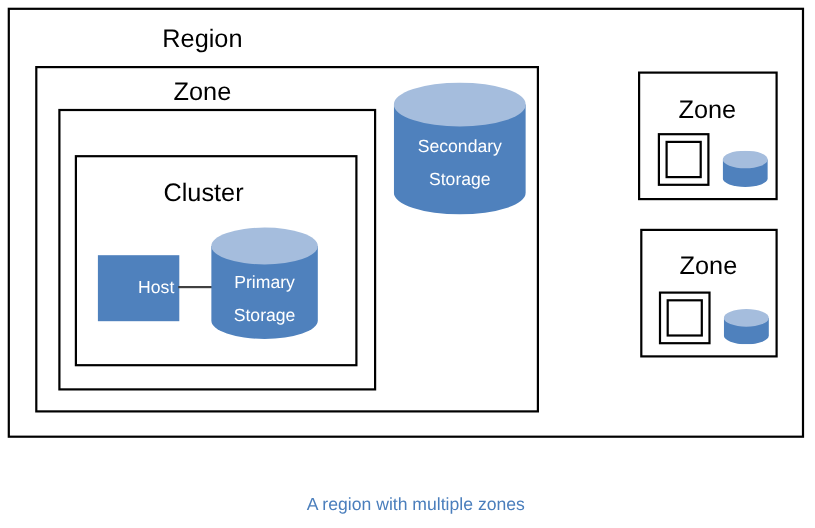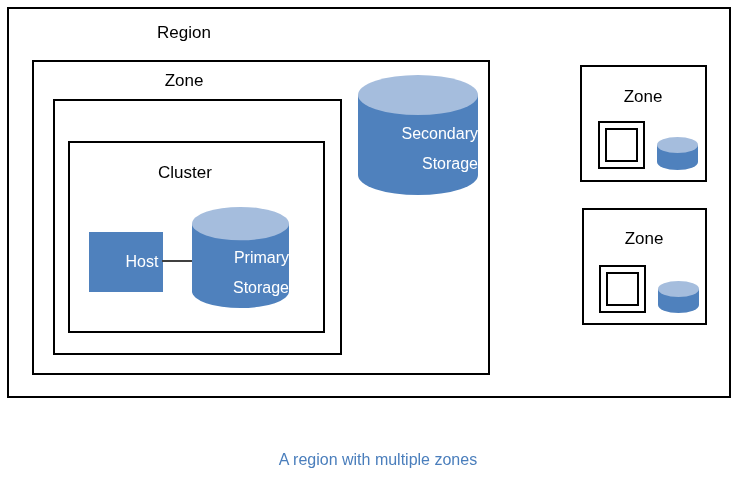--- a/index.html
+++ b/index.html
@@ -11,30 +11,30 @@
     --label-text:#000000;
     --background:#FFFFFF;
     --connector:#404040;
   }
   html,body{margin:0;padding:0;background:var(--background);}
   .canvas{
     position:relative;width:741px;height:480px;background:var(--background);
     font-family:"Liberation Sans","DejaVu Sans",sans-serif;overflow:hidden;
   }
   .box{position:absolute;border:2px solid var(--border);box-sizing:border-box;background:transparent;}
-  .lbl{position:absolute;color:var(--label-text);font-size:17px;line-height:1;text-align:center;white-space:nowrap;}
+  .lbl{position:absolute;color:var(--label-text);font-size:23px;line-height:1;text-align:center;white-space:nowrap;}
   .lbl.w100{width:100px;}
   .fillbox{position:absolute;background:var(--shape-fill);color:var(--shape-text);
     display:flex;align-items:center;justify-content:center;font-size:16px;box-sizing:border-box;padding-left:32px;}
   .connector{position:absolute;background:var(--connector);}
   .cyl{position:absolute;}
   .cyl svg{display:block;width:100%;height:100%;}
   .cyl-body{fill:var(--shape-fill);}
   .cyl-top{fill:var(--cylinder-top);}
-  .cyl-text{position:absolute;left:0;width:100%;text-align:right;color:var(--shape-text);
+  .cyl-text{position:absolute;left:0;width:100%;text-align:center;color:var(--shape-text);
     font-size:16px;line-height:30px;}
   .sq-outer{position:absolute;border:2px solid var(--border);box-sizing:border-box;}
   .sq-inner{position:absolute;left:5px;top:5px;right:5px;bottom:5px;border:2px solid var(--border);}
   .caption{position:absolute;left:15px;top:450px;width:726px;text-align:center;
     color:var(--caption-text);font-size:16px;font-weight:normal;line-height:1.2;}
 </style>
 </head>
 <body>
 
 <div class="canvas">

